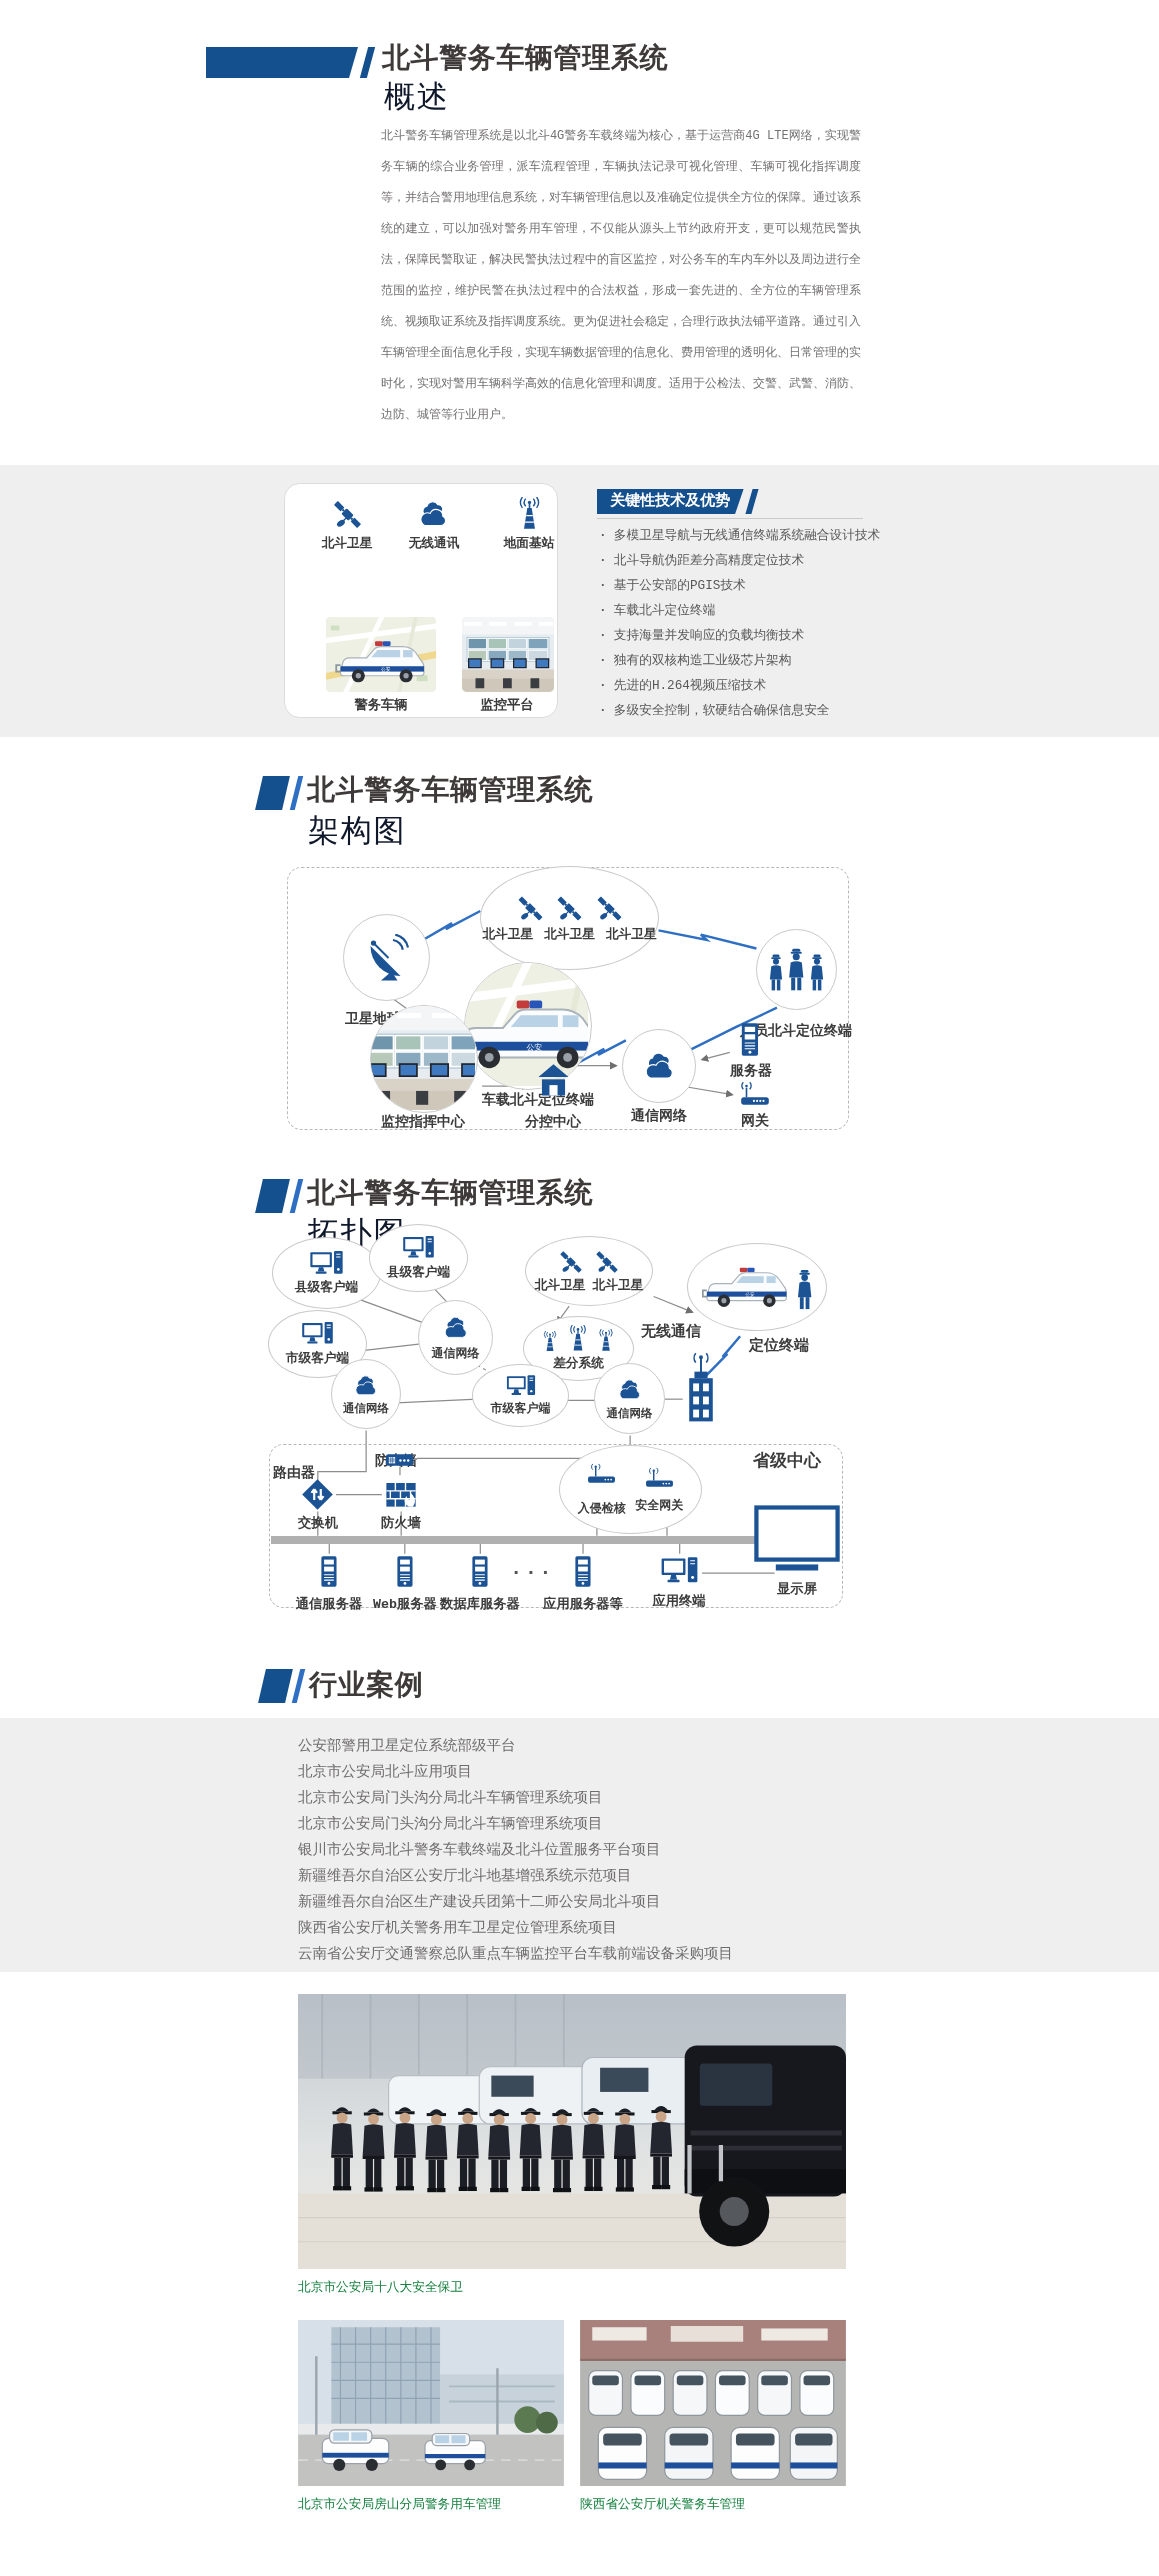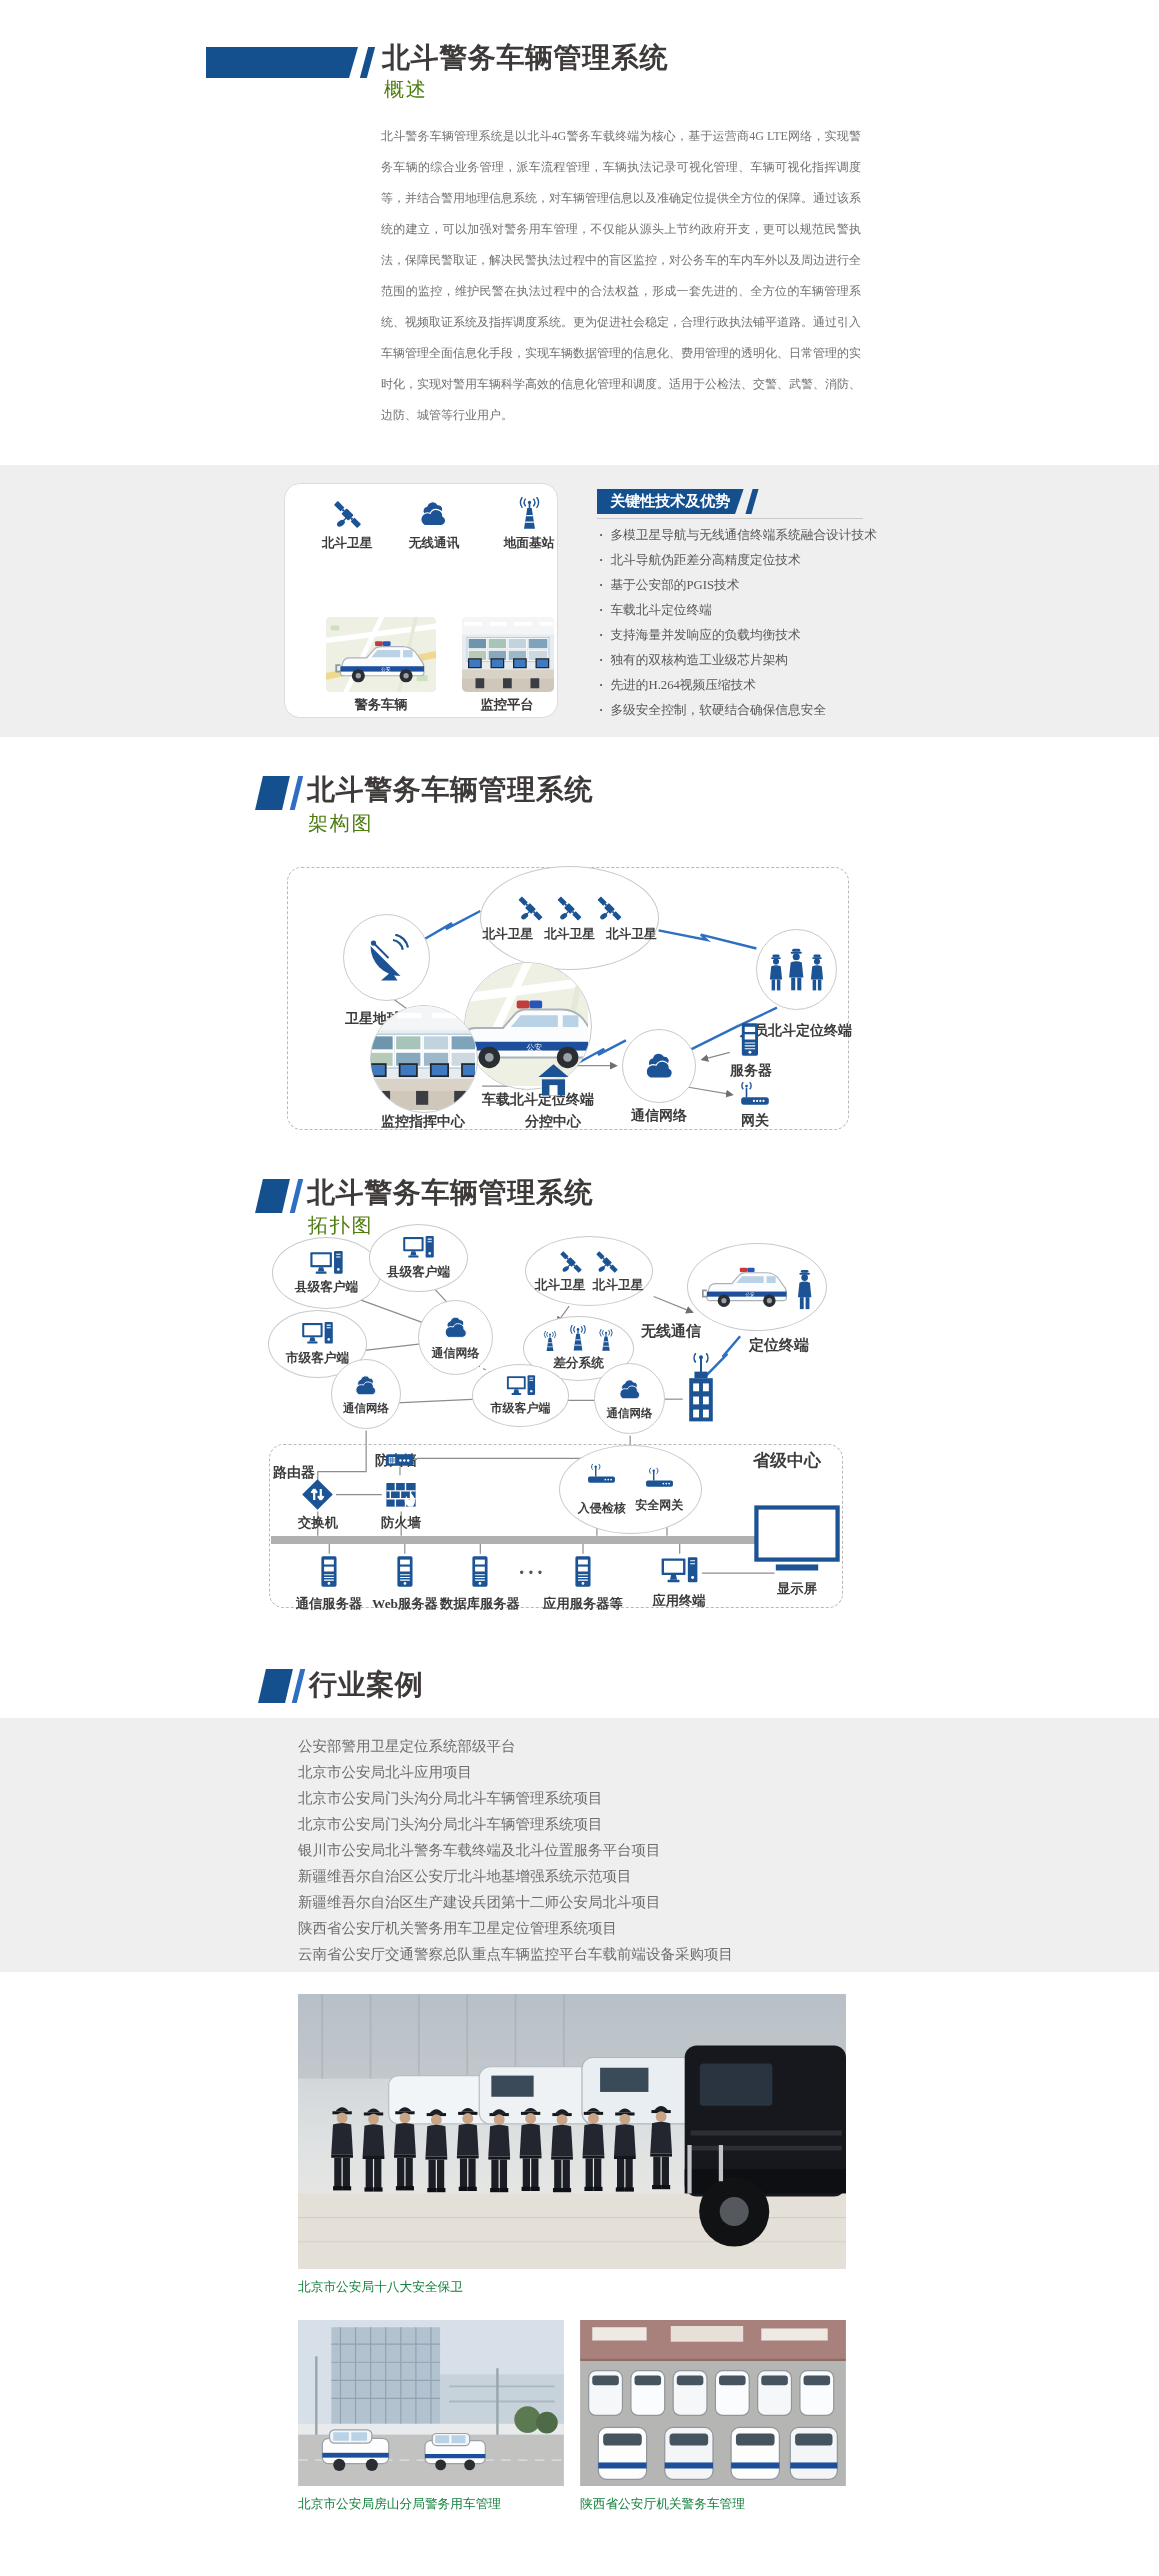--- a/index.html
+++ b/index.html
@@ -1,20 +1,20 @@
 <!DOCTYPE html>
 <html style="font-size:9.7px"><head>
 <meta charset="utf-8">
 <style>
   html,body{margin:0;padding:0;background:#fff}
   #page{position:relative;width:1160px;height:2576px;background:#fff;overflow:hidden;
-        font-family:Liberation Serif, serif;}
+        font-family:Liberation Mono, monospace;}
   .band{position:absolute;left:0;width:1160px;background:#efefef;z-index:0}
   .h1{position:absolute;font-size:28px;font-weight:bold;color:#3e3a39;letter-spacing:0.6px;white-space:nowrap;z-index:2}
-  .h2{position:absolute;font-size:20px;color:#4d7c0f;letter-spacing:1.8px;white-space:nowrap;z-index:2}
+  .h2{position:absolute;font-size:31px;color:#0f172a;letter-spacing:1.8px;white-space:nowrap;z-index:2}
   .mark{position:absolute;background:#15508e;z-index:2}
   .mark-slash{position:absolute;background:#2e6fc4;z-index:2;transform:skewX(-14deg)}
   .body-text{position:absolute;font-size:12px;line-height:31px;color:#737070;text-align:justify;z-index:2;margin:0}
   .card{position:absolute;background:#fff;border:0.6px solid #dcdcdc;border-radius:15.7px;z-index:2}
   .tag{position:absolute;background:#15508e;color:#fff;font-size:15px;font-weight:bold;line-height:25px;height:25px;
        padding:0 13.3px;clip-path:polygon(0 0,100% 0,calc(100% - 8.5px) 100%,0 100%);z-index:2;white-space:nowrap}
   .tag-slash{position:absolute;width:6px;height:25px;background:#15508e;transform:skewX(-16deg);z-index:2}
   .divider{position:absolute;height:0.6px;background:#c9c9c9;z-index:2}
   .bullets{position:absolute;z-index:2}
   .bullet{font-size:12.7px;color:#595757;line-height:25px;white-space:nowrap}

